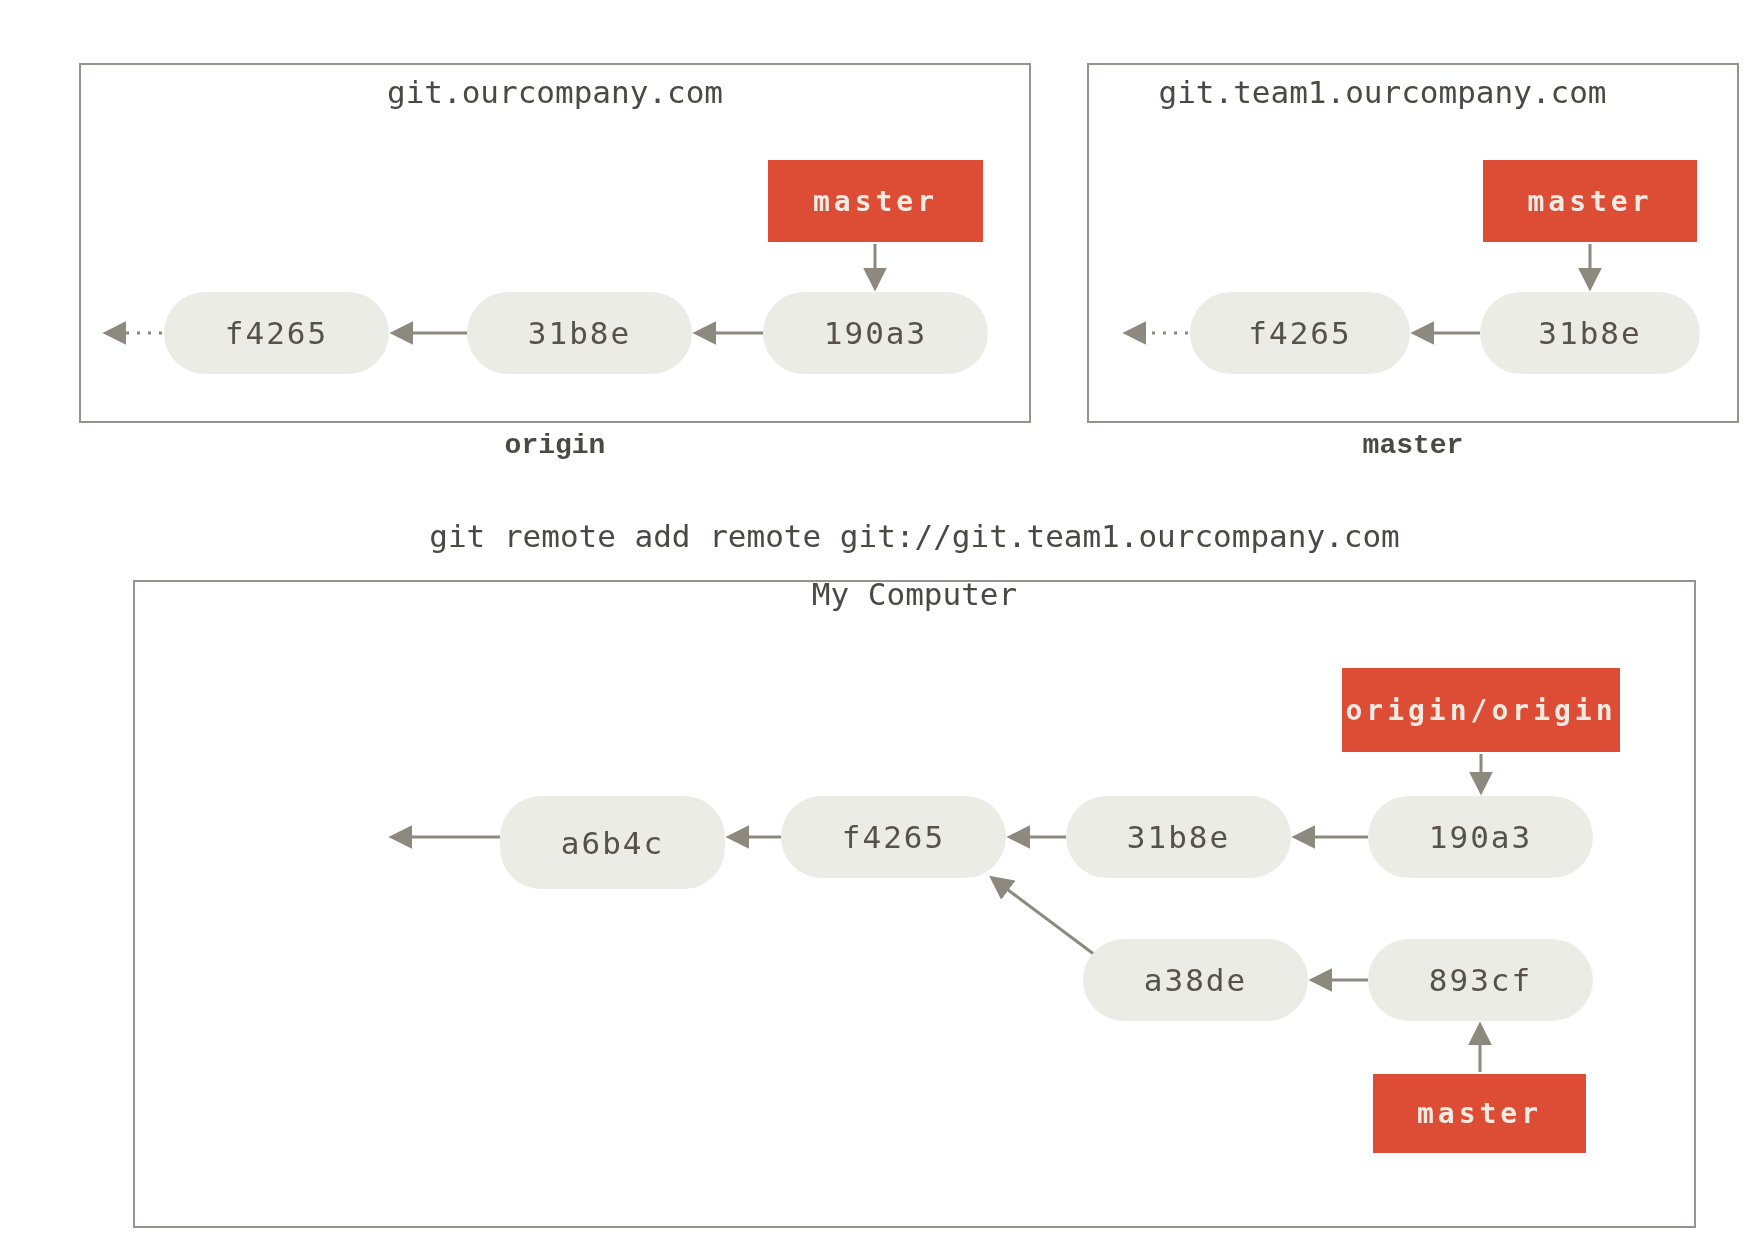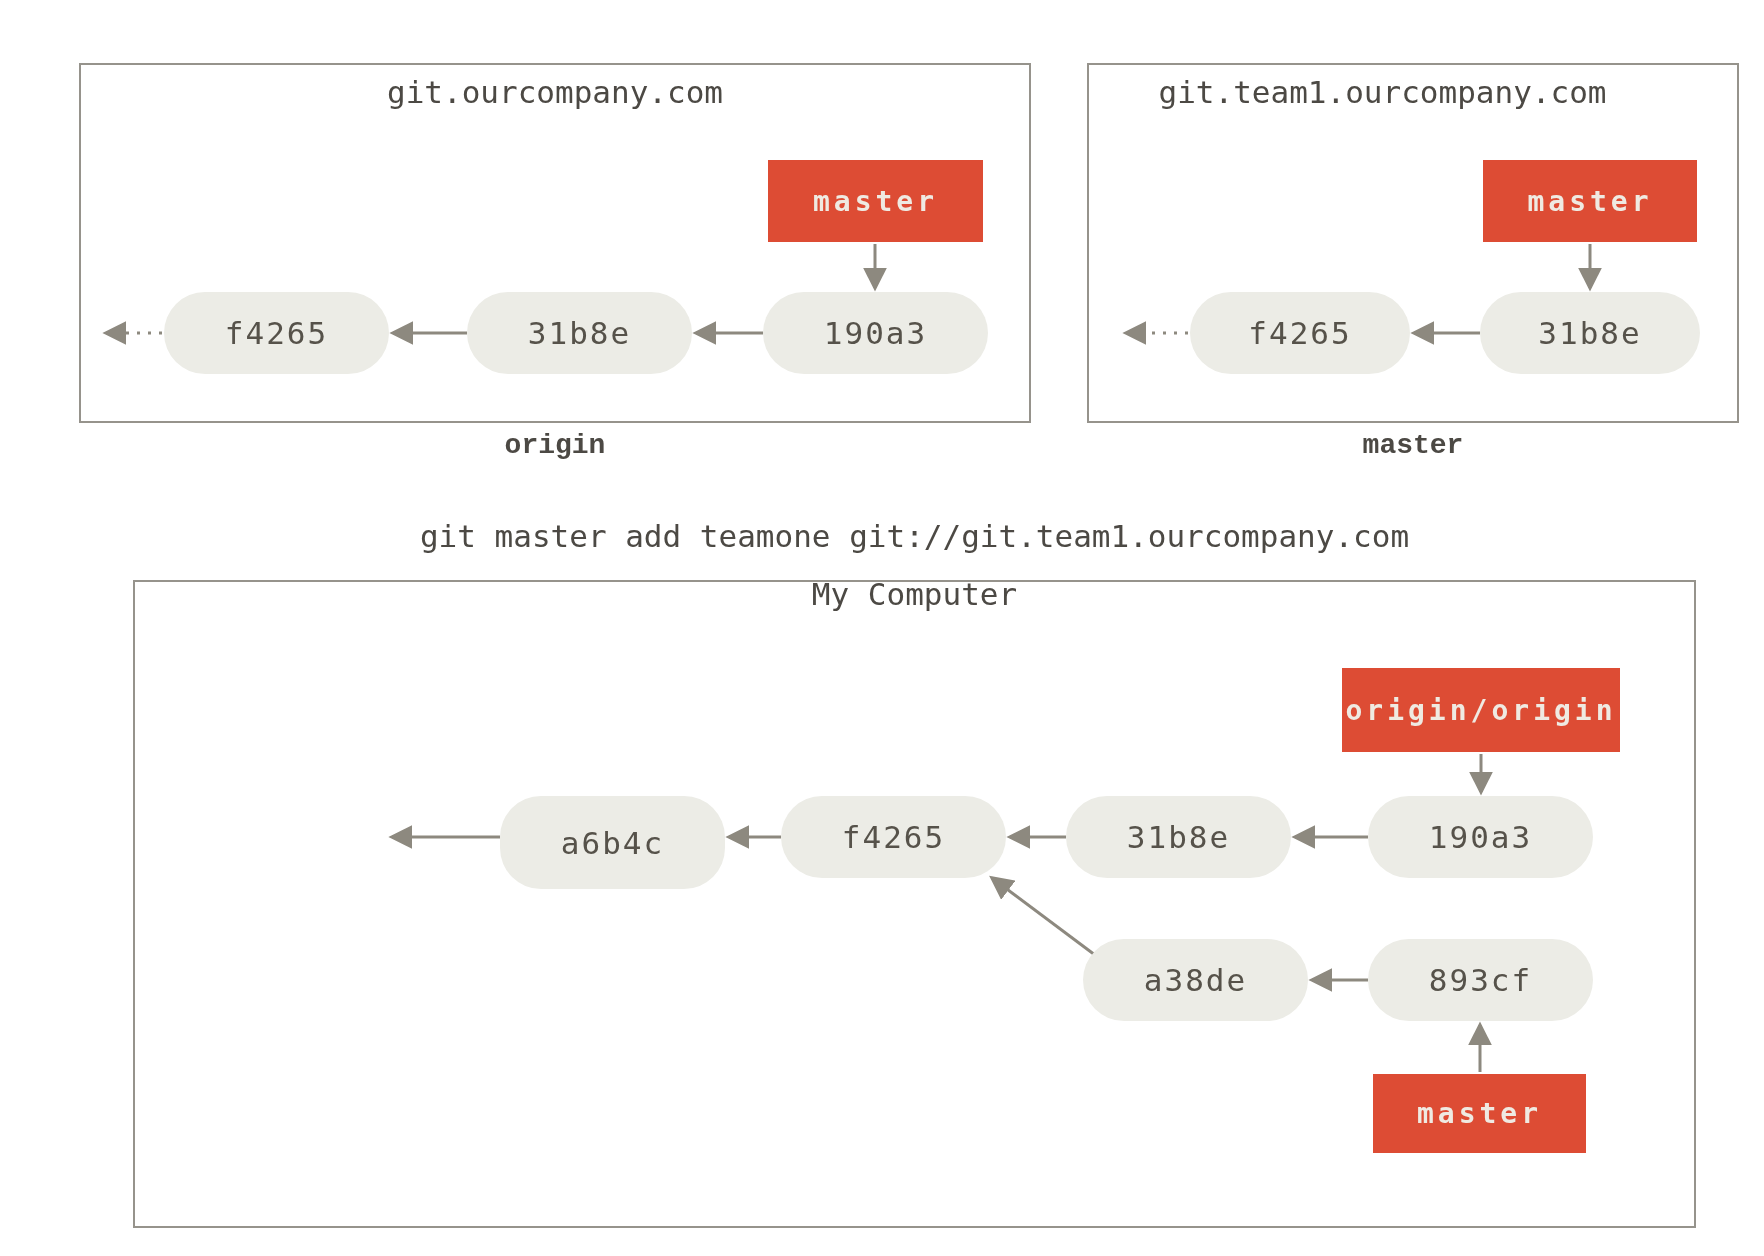--- a/index.html
+++ b/index.html
@@ -116,21 +116,21 @@
   <div class="commit-node" style="left:763px; top:292px; width:225px; height:82px;">190a3</div>
   <div class="repo-caption" style="left:79px; top:430px; width:952px;">origin</div>
 
   <div class="repo-box" style="left:1087px; top:63px; width:652px; height:360px;"></div>
   <div class="repo-title" style="left:1087px; top:74px; width:591px;">git.team1.ourcompany.com</div>
   <div class="branch-label" style="left:1483px; top:160px; width:214px; height:82px;">master</div>
   <div class="commit-node" style="left:1190px; top:292px; width:220px; height:82px;">f4265</div>
   <div class="commit-node" style="left:1480px; top:292px; width:220px; height:82px;">31b8e</div>
   <div class="repo-caption" style="left:1087px; top:430px; width:652px;">master</div>
 
-  <div class="command-line" style="left:133px; top:518px; width:1563px;">git master add teamone git://git.team1.ourcompany.com</div>
+  <div class="command-line" style="left:133px; top:518px; width:1563px;">git remote add remote git://git.team1.ourcompany.com</div>
 
   <div class="repo-box" style="left:133px; top:580px; width:1563px; height:648px;"></div>
   <div class="repo-title" style="left:133px; top:576px; width:1563px;">My Computer</div>
 
   <div class="branch-label" style="left:1342px; top:668px; width:278px; height:84px;">origin/origin</div>
 
   <div class="commit-node" style="left:500px; top:796px; width:225px; height:93px;">a6b4c</div>
   <div class="commit-node" style="left:781px; top:796px; width:225px; height:82px;">f4265</div>
   <div class="commit-node" style="left:1066px; top:796px; width:225px; height:82px;">31b8e</div>
   <div class="commit-node" style="left:1368px; top:796px; width:225px; height:82px;">190a3</div>

